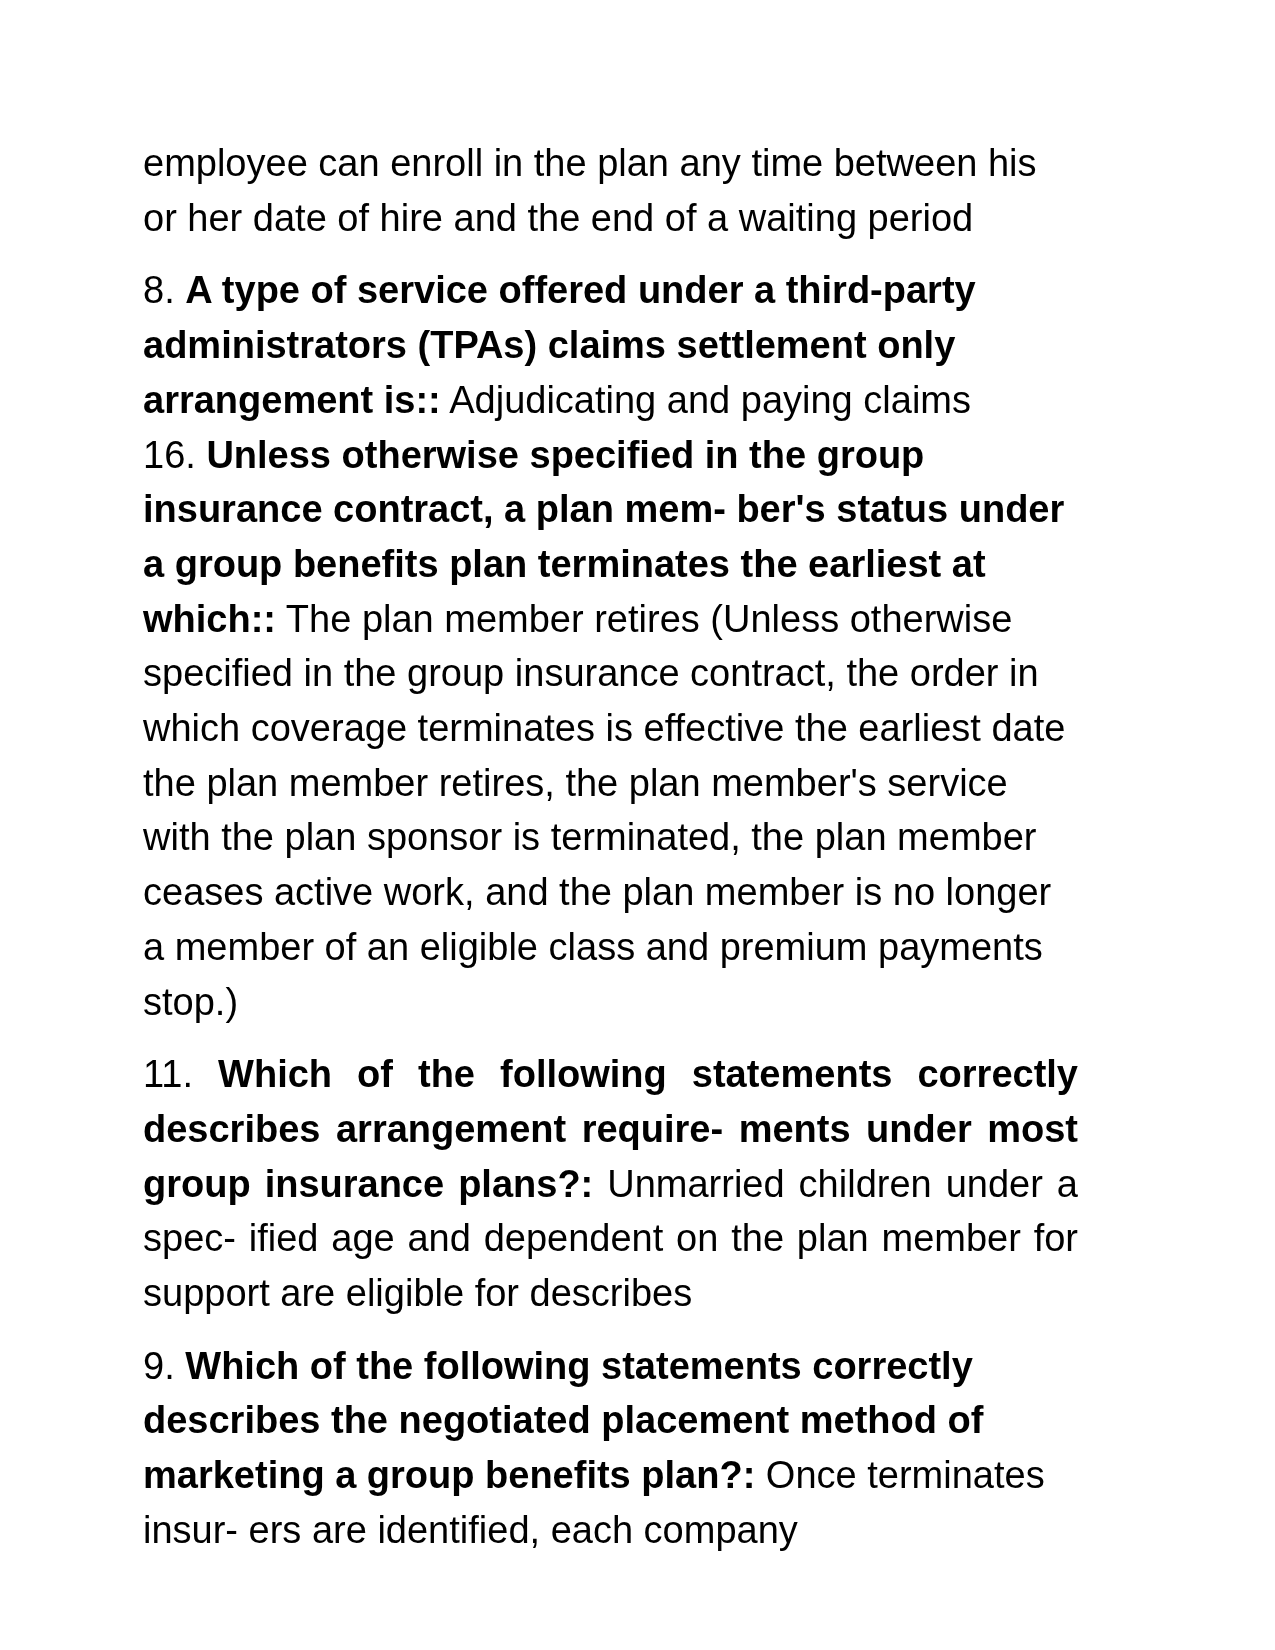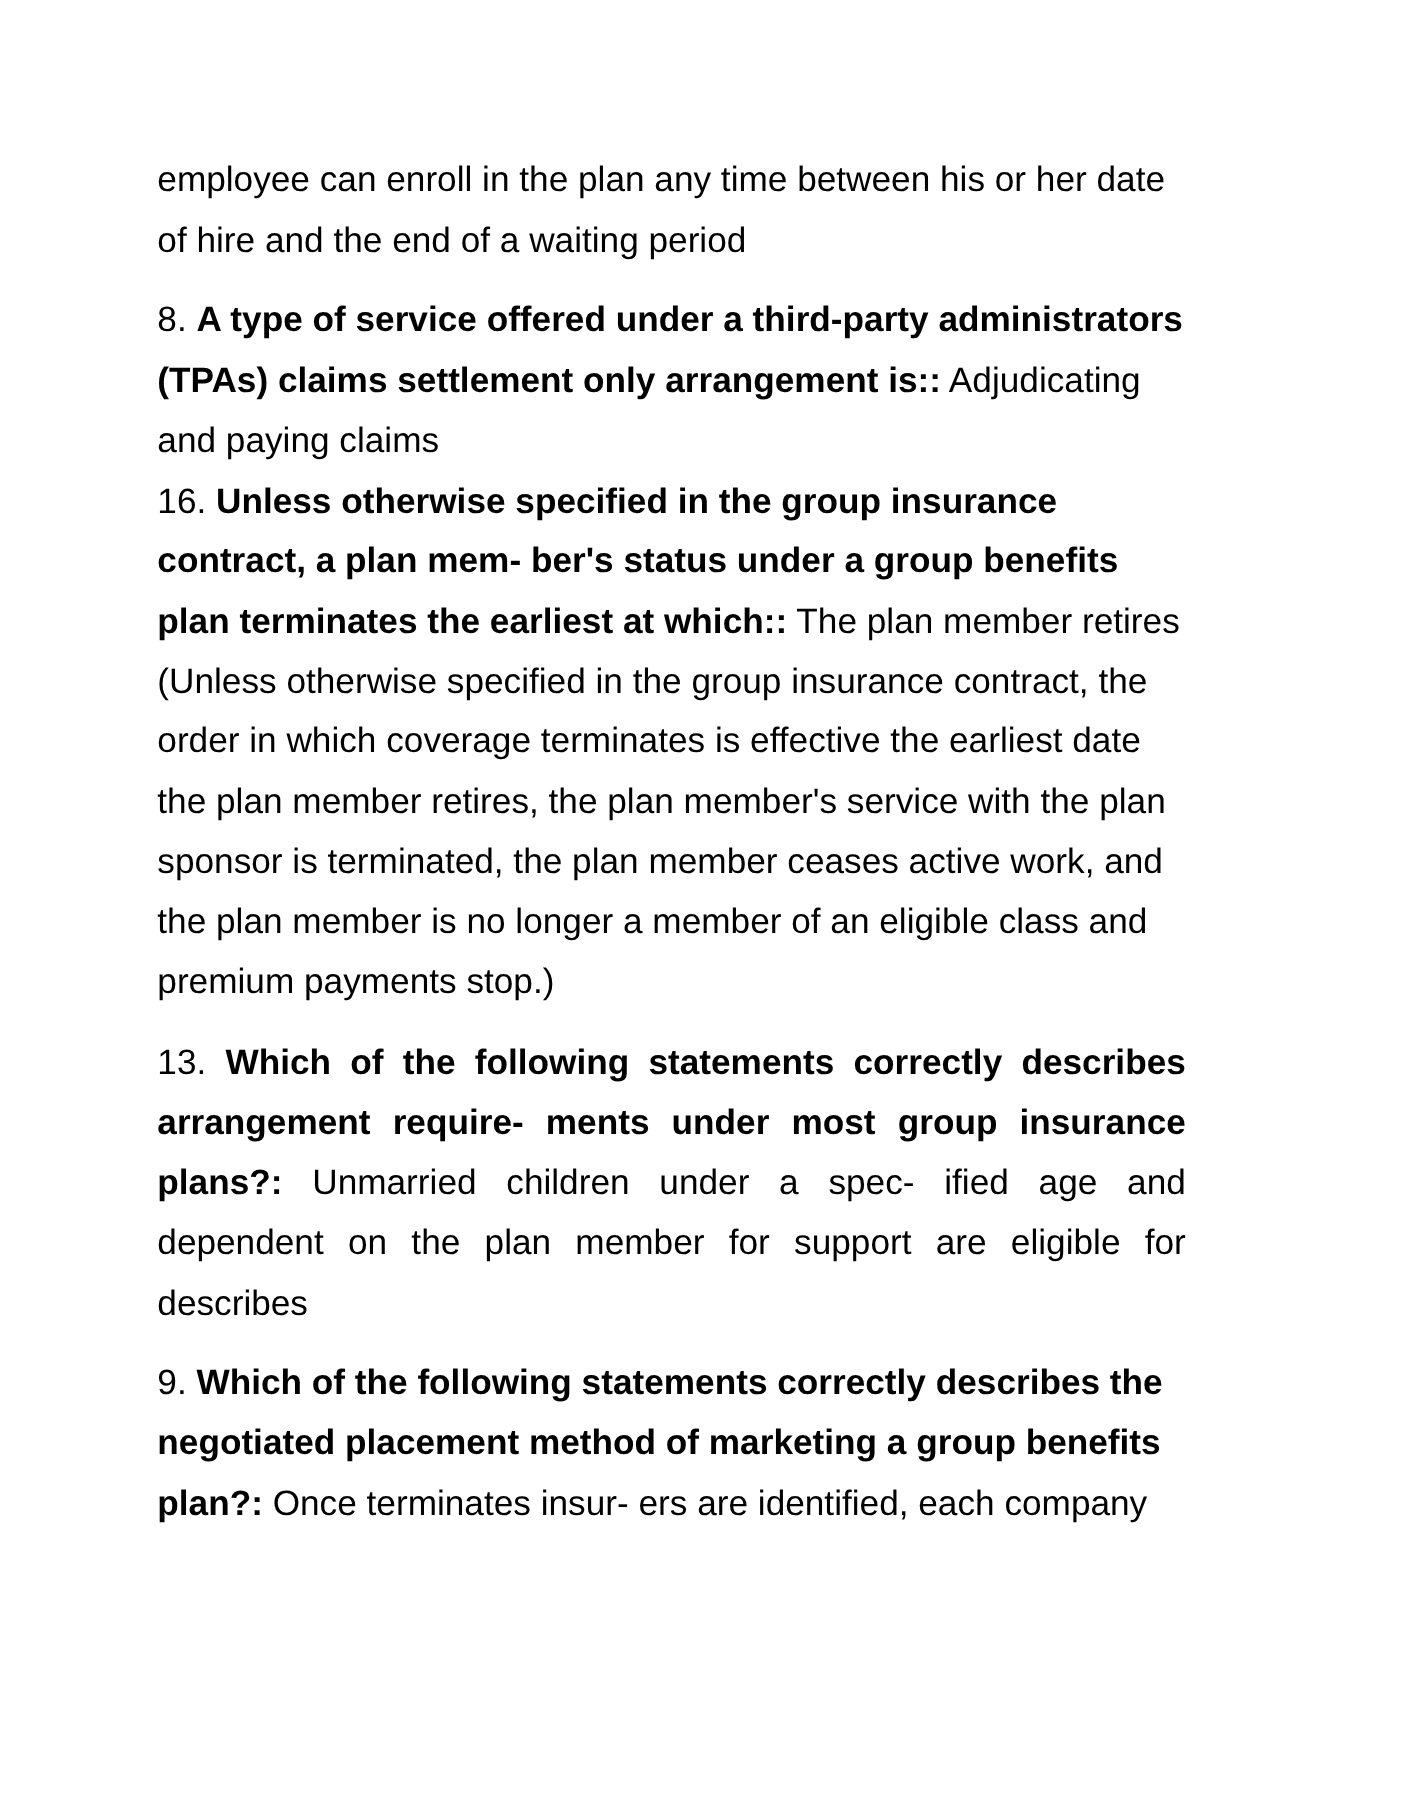--- a/index.html
+++ b/index.html
@@ -13,21 +13,21 @@
       position: relative;
       overflow: hidden;
       font-family: "Liberation Sans", sans-serif;
       color: #000000;
     }
     .page {
       position: absolute;
       left: 143px;
       top: 136px;
       width: 935px;
-      font-size: 32px;
+      font-size: 38px;
       line-height: 54.7px;
       font-stretch: condensed;
     }
     .para {
       margin: 0;
       padding: 0;
     }
     .gap {
       margin-top: 18px;
     }
@@ -53,21 +53,21 @@
     <span>Adjudicating and paying claims</span>
   </p>
 
   <p class="para">
     <span>16.</span>
     <span class="q">Unless otherwise specified in the group insurance contract, a plan mem- ber's status under a group benefits plan terminates the earliest at which::</span>
     <span>The plan member retires (Unless otherwise specified in the group insurance contract, the order in which coverage terminates is effective the earliest date the plan member retires, the plan member's service with the plan sponsor is terminated, the plan member ceases active work, and the plan member is no longer a member of an eligible class and premium payments stop.)</span>
   </p>
 
   <p class="para gap justify">
-    <span>13.</span>
+    <span>11.</span>
     <span class="q">Which of the following statements correctly describes arrangement require- ments under most group insurance plans?:</span>
     <span>Unmarried children under a spec- ified age and dependent on the plan member for support are eligible for describes</span>
   </p>
 
   <p class="para gap">
     <span>9.</span>
     <span class="q">Which of the following statements correctly describes the negotiated placement method of marketing a group benefits plan?:</span>
     <span>Once terminates insur- ers are identified, each company</span>
   </p>
 </div>

